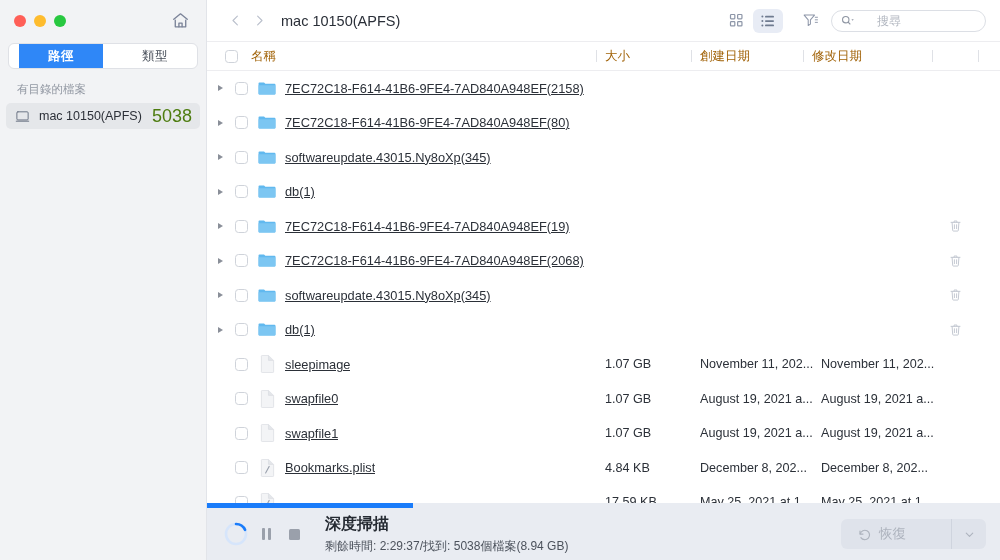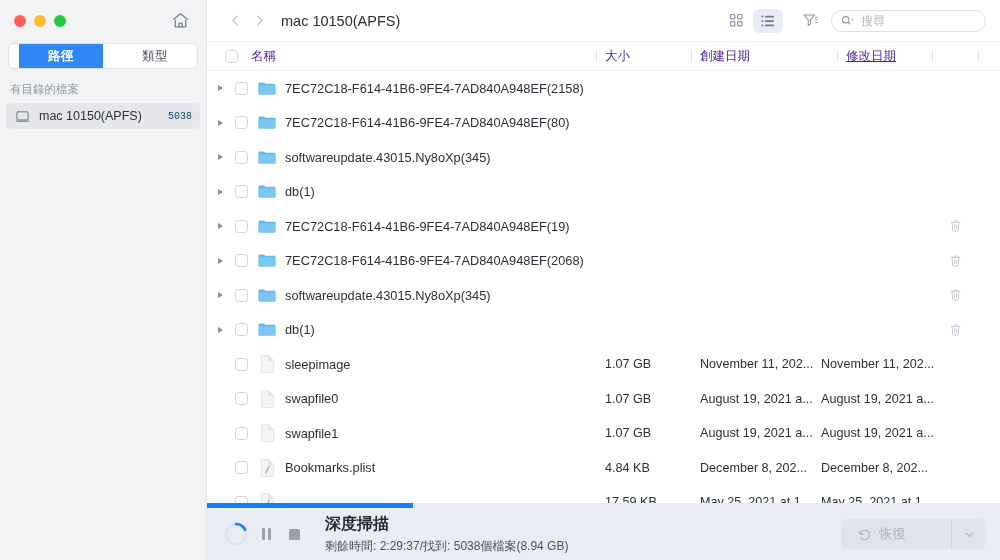--- a/index.html
+++ b/index.html
@@ -92,21 +92,21 @@
   }
   .seg.active {
     background: #2f87f7;
     color: #ffffff;
     font-weight: 600;
   }
 
   .side-section-title {
     font-size: 11.5px;
     color: #9298a3;
-    padding: 13px 14px 6px 10px;
+    padding: 13px 14px 6px 17px;
   }
   .drive-item {
     margin: 0 6px;
     height: 26px;
     display: flex;
     align-items: center;
     padding: 0 8px;
     border-radius: 5px;
     background: #e5e7ea;
     box-sizing: border-box;
@@ -121,23 +121,22 @@
     justify-content: center;
   }
   .drive-name {
     font-size: 12.5px;
     color: #2c3038;
     flex: 1 1 auto;
     white-space: nowrap;
     overflow: hidden;
   }
   .drive-count {
-    font-size: 10px;
-    color: #0c4a6e;
-    font-family: Liberation Mono, monospace;
+    font-size: 18px;
+    color: #4d7c0f;
   }
 
   
   .main {
     flex: 1 1 auto;
     display: flex;
     flex-direction: column;
     min-width: 0;
     background: #ffffff;
   }
@@ -193,38 +192,38 @@
     padding: 0 9px;
     box-sizing: border-box;
     background: #fff;
   }
   .search .sq { flex: 0 0 auto; display:flex; align-items:center; }
   .search input {
     border: 0;
     outline: 0;
     font-size: 12px;
     color: #33383f;
-    margin-left: 4px;
+    margin-left: 20px;
     width: 100%;
     background: transparent;
     font-family: inherit;
   }
   .search input::placeholder { color: #b2b7c0; }
 
   
   .colhead {
     height: 30px;
     flex: 0 0 30px;
     display: flex;
     align-items: center;
     border-top: 1px solid #ededf0;
     border-bottom: 1px solid #ededf0;
     box-sizing: border-box;
     font-size: 12.5px;
-    color: #4c1d95;
+    color: #a16207;
     position: relative;
   }
   .ch-name { display: flex; align-items: center; padding-left: 18px; }
   .ch-cell {
     position: absolute;
     top: 0;
     height: 100%;
     display: flex;
     align-items: center;
     padding-left: 9px;
@@ -246,20 +245,21 @@
     overflow: hidden;
     position: relative;
   }
   .row {
     height: 34.5px;
     display: flex;
     align-items: center;
     position: relative;
     font-size: 12.8px;
     color: #2b3038;
+    text-decoration: underline;
   }
   .disc {
     width: 14px;
     flex: 0 0 14px;
     margin-left: 6px;
     display: flex;
     align-items: center;
     justify-content: center;
   }
   .tri {
@@ -486,21 +486,21 @@
         </div>
       </div>
 
       <div class="colhead">
         <div class="ch-name">
           <span style="display:inline-block;width:13px;height:13px;border:1px solid #cfd3da;border-radius:3.5px;background:#fff;box-sizing:border-box;"></span>
           <span style="margin-left:13px;">名稱</span>
         </div>
         <div class="ch-cell" style="left:484px;width:125px;">創建日期</div>
         <div class="ch-cell" style="left:389px;width:105px;">大小</div>
-        <div class="ch-cell" style="left:630px;width:125px;text-decoration:underline;">修改日期</div>
+        <div class="ch-cell" style="left:596px;width:125px;">修改日期</div>
         <div class="ch-cell" style="left:725px;width:46px;"></div>
         <div class="ch-cell" style="left:771px;width:22px;"></div>
       </div>
 
       <div class="list" id="file-list">
           <div class="row">
             <div class="disc">
               <span class="tri"></span>
             </div>
             <div class="cbox"></div>

